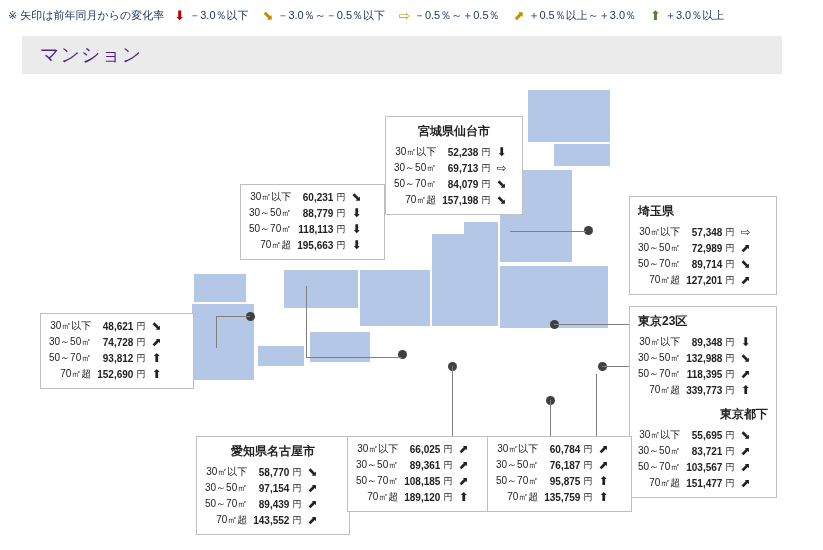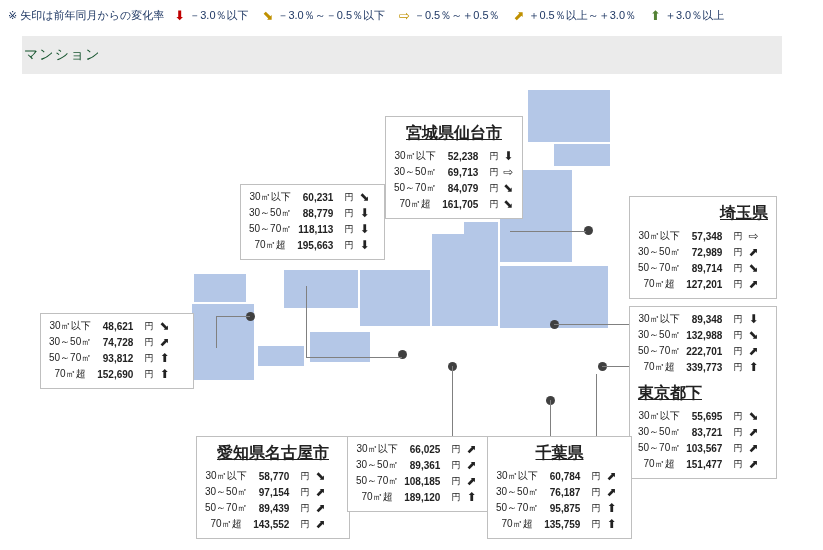--- a/index.html
+++ b/index.html
@@ -23,44 +23,44 @@
   .legend .item .arw{margin-right:4px;font-size:13px;line-height:1;}
   .legend .item .txt{color:#1f3864;}
 
   
   .title-band{
     position:absolute;left:22px;top:36px;width:760px;height:38px;
     background:#ebebeb;
     display:flex;align-items:center;
   }
   .title-band .ttl{
-    font-size:14px;color:#14532d;padding-left:2px;letter-spacing:1px;
+    font-size:19px;color:#4c1d95;padding-left:18px;letter-spacing:1px;
   }
 
   
   .map{
     position:absolute;left:0;top:74px;width:823px;height:476px;
   }
   .landmass{position:absolute;background:#b4c7e7;}
   .dot{position:absolute;width:9px;height:9px;border-radius:50%;background:#404040;}
   .lead{position:absolute;background:#808080;}
 
   
   .box{
     position:absolute;background:#ffffff;border:1px solid #bfbfbf;
     padding:4px 8px 6px 8px;
   }
   .box .bt{
-    font-size:16px;font-weight:bold;color:#222;text-align:center;
-    padding:2px 0 4px 0;white-space:nowrap;text-decoration:underline;
+    font-size:12px;font-weight:bold;color:#222;text-align:center;
+    padding:2px 0 4px 0;white-space:nowrap;
   }
   .box table{border-collapse:collapse;}
   .box td{font-size:10px;color:#222;padding:1px 0;white-space:nowrap;}
-  .box td.lbl{text-align:center;padding-right:6px;}
-  .box td.val{text-align:right;font-weight:bold;padding-right:11px;}
+  .box td.lbl{text-align:right;padding-right:6px;}
+  .box td.val{text-align:right;font-weight:bold;padding-right:3px;}
   .box td.unit{text-align:left;padding-right:4px;font-size:9px;}
   .box td.arrow{text-align:center;font-size:12px;line-height:1;width:14px;}
 
   .box.double .bt2{margin-top:6px;}
 
   
   .a-down{color:#c00000;}
   .a-sdown{color:#bf9000;}
   .a-flat{color:#bf9000;}
   .a-sup{color:#bf9000;}
@@ -153,21 +153,21 @@
         <td class="arrow a-flat">⇨</td>
       </tr>
       <tr>
         <td class="lbl">50～70㎡</td>
         <td class="val">84,079</td>
         <td class="unit">円</td>
         <td class="arrow a-sdown">⬊</td>
       </tr>
       <tr>
         <td class="lbl">70㎡超</td>
-        <td class="val">161,705</td>
+        <td class="val">157,198</td>
         <td class="unit">円</td>
         <td class="arrow a-sdown">⬊</td>
       </tr>
     </tbody>
       </table>
   </div>
 
   <div class="box" style="left:240px;top:110px;width:127px;">
     <table>
       <tbody>
@@ -193,21 +193,21 @@
         <td class="lbl">70㎡超</td>
         <td class="val">195,663</td>
         <td class="unit">円</td>
         <td class="arrow a-down">⬇</td>
       </tr>
     </tbody>
       </table>
   </div>
 
   <div class="box" style="left:629px;top:122px;width:130px;">
-    <div class="bt" style="text-align:right;">埼玉県</div>
+    <div class="bt" style="text-align:left;">埼玉県</div>
     <table>
       <tbody>
           <tr>
         <td class="lbl">30㎡以下</td>
         <td class="val">57,348</td>
         <td class="unit">円</td>
         <td class="arrow a-flat">⇨</td>
       </tr>
       <tr>
         <td class="lbl">30～50㎡</td>
@@ -256,50 +256,51 @@
         <td class="lbl">70㎡超</td>
         <td class="val">152,690</td>
         <td class="unit">円</td>
         <td class="arrow a-up">⬆</td>
       </tr>
     </tbody>
       </table>
   </div>
 
   <div class="box double" style="left:629px;top:232px;width:130px;">
+    <div class="bt" style="text-align:left;">東京23区</div>
     <table>
       <tbody>
           <tr>
         <td class="lbl">30㎡以下</td>
         <td class="val">89,348</td>
         <td class="unit">円</td>
         <td class="arrow a-down">⬇</td>
       </tr>
       <tr>
         <td class="lbl">30～50㎡</td>
         <td class="val">132,988</td>
         <td class="unit">円</td>
         <td class="arrow a-sdown">⬊</td>
       </tr>
       <tr>
         <td class="lbl">50～70㎡</td>
-        <td class="val">222,701</td>
+        <td class="val">118,395</td>
         <td class="unit">円</td>
         <td class="arrow a-sup">⬈</td>
       </tr>
       <tr>
         <td class="lbl">70㎡超</td>
         <td class="val">339,773</td>
         <td class="unit">円</td>
         <td class="arrow a-up">⬆</td>
       </tr>
     </tbody>
       </table>
 
-    <div class="bt bt2" style="text-align:left;">東京都下</div>
+    <div class="bt bt2" style="text-align:right;">東京都下</div>
     <table>
       <tbody>
           <tr>
         <td class="lbl">30㎡以下</td>
         <td class="val">55,695</td>
         <td class="unit">円</td>
         <td class="arrow a-sdown">⬊</td>
       </tr>
       <tr>
         <td class="lbl">30～50㎡</td>
@@ -380,21 +381,20 @@
         <td class="lbl">70㎡超</td>
         <td class="val">189,120</td>
         <td class="unit">円</td>
         <td class="arrow a-up">⬆</td>
       </tr>
     </tbody>
       </table>
   </div>
 
   <div class="box" style="left:487px;top:362px;width:127px;">
-    <div class="bt">千葉県</div>
     <table>
       <tbody>
           <tr>
         <td class="lbl">30㎡以下</td>
         <td class="val">60,784</td>
         <td class="unit">円</td>
         <td class="arrow a-sup">⬈</td>
       </tr>
       <tr>
         <td class="lbl">30～50㎡</td>

